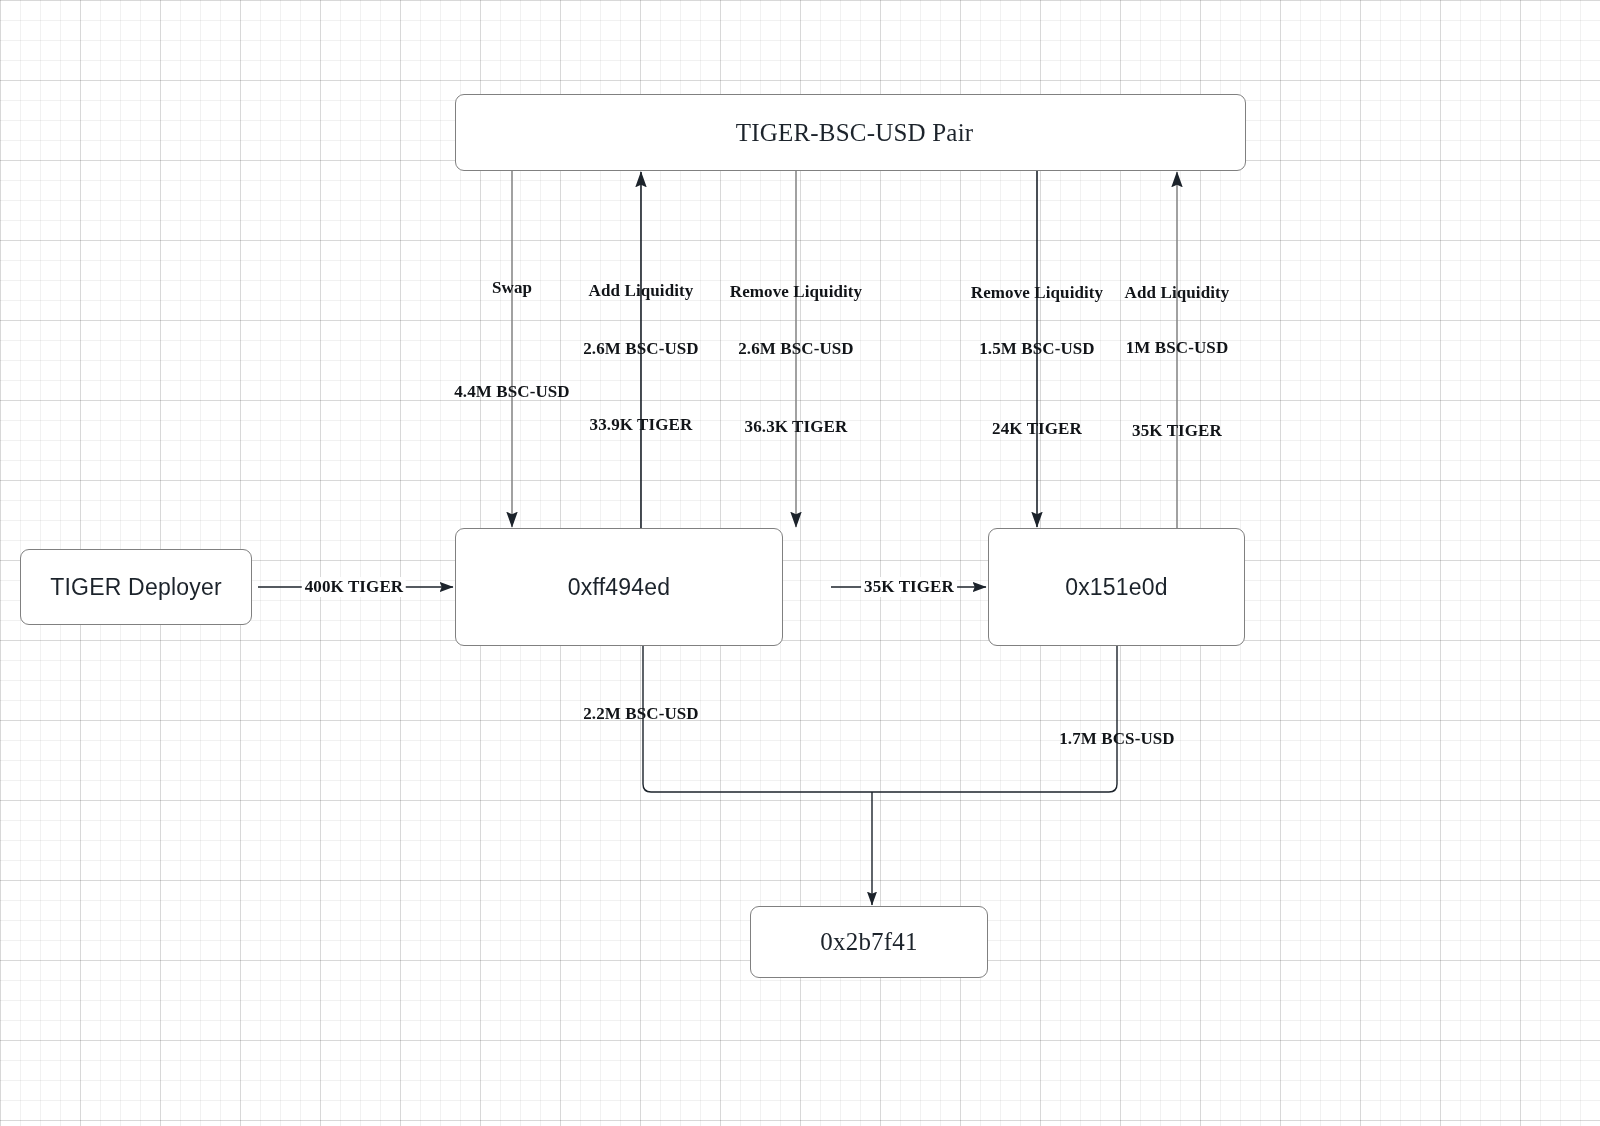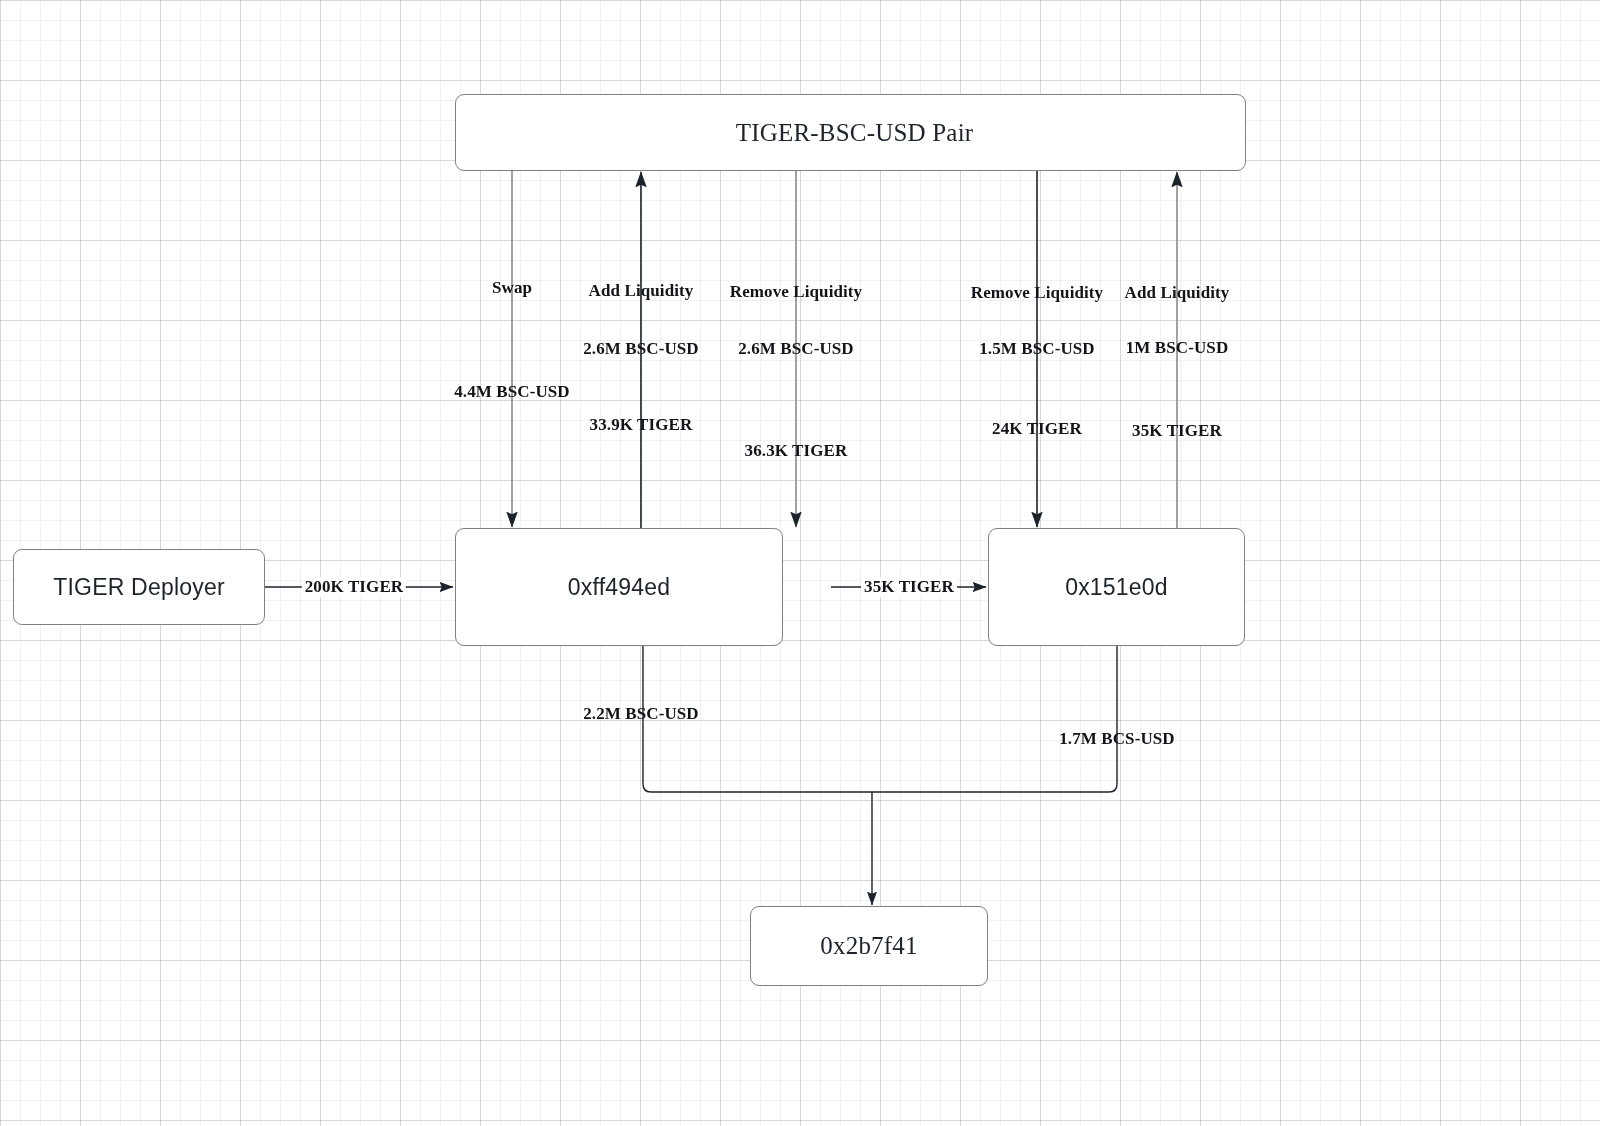--- a/index.html
+++ b/index.html
@@ -98,54 +98,54 @@
 
     <path d="M1117,646 L1117,784 Q1117,792 1109,792 L872,792" fill="none" stroke="#1c232b" stroke-width="1.4"></path>
 
     <path d="M872,792 L872,905" fill="none" stroke="#1c232b" stroke-width="1.4" marker-end="url(#ah-dark)"></path>
   </svg>
 
   <div class="node serif-node" style="left:455px; top:94px; width:791px; height:77px;padding-left:8px;">
     <span>TIGER-BSC-USD Pair</span>
   </div>
 
-  <div class="node" style="left:13px; top:549px; width:252px; height:76px;text-align:center;">
+  <div class="node" style="left:20px; top:549px; width:232px; height:76px;text-align:center;">
     <span>TIGER Deployer</span>
   </div>
 
   <div class="node" style="left:455px; top:528px; width:328px; height:118px;">
     <span>0xff494ed</span>
   </div>
 
   <div class="node" style="left:988px; top:528px; width:257px; height:118px;">
     <span>0x151e0d</span>
   </div>
 
-  <div class="node serif-node" style="left:750px; top:906px; width:238px; height:80px;">
+  <div class="node serif-node" style="left:750px; top:906px; width:238px; height:72px;">
     <span>0x2b7f41</span>
   </div>
 
   <div class="elabel" style="left:512px; top:288px;text-align:center;">Swap</div>
   <div class="elabel" style="left:512px; top:392px;">4.4M BSC-USD</div>
 
   <div class="elabel" style="left:641px; top:291px;">Add Liquidity</div>
   <div class="elabel" style="left:641px; top:349px;">2.6M BSC-USD</div>
   <div class="elabel" style="left:641px; top:425px;">33.9K TIGER</div>
 
   <div class="elabel" style="left:796px; top:292px;">Remove Liquidity</div>
   <div class="elabel" style="left:796px; top:349px;">2.6M BSC-USD</div>
-  <div class="elabel" style="left:796px; top:451px;">36.3K TIGER</div>
+  <div class="elabel" style="left:796px; top:427px;">36.3K TIGER</div>
 
   <div class="elabel" style="left:1037px; top:293px;">Remove Liquidity</div>
   <div class="elabel" style="left:1037px; top:349px;">1.5M BSC-USD</div>
   <div class="elabel" style="left:1037px; top:429px;">24K TIGER</div>
 
   <div class="elabel" style="left:1177px; top:293px;">Add Liquidity</div>
   <div class="elabel" style="left:1177px; top:348px;">1M BSC-USD</div>
   <div class="elabel" style="left:1177px; top:431px;">35K TIGER</div>
 
-  <div class="elabel" style="left:354px; top:587px; background:#ffffff; padding:0 3px;">200K TIGER</div>
+  <div class="elabel" style="left:354px; top:587px; background:#ffffff; padding:0 3px;">400K TIGER</div>
   <div class="elabel" style="left:909px; top:587px; background:#ffffff; padding:0 3px;">35K TIGER</div>
 
   <div class="elabel" style="left:641px; top:714px;">2.2M BSC-USD</div>
   <div class="elabel" style="left:1117px; top:739px;">1.7M BCS-USD</div>
 
 </div>
 
 </body></html>

